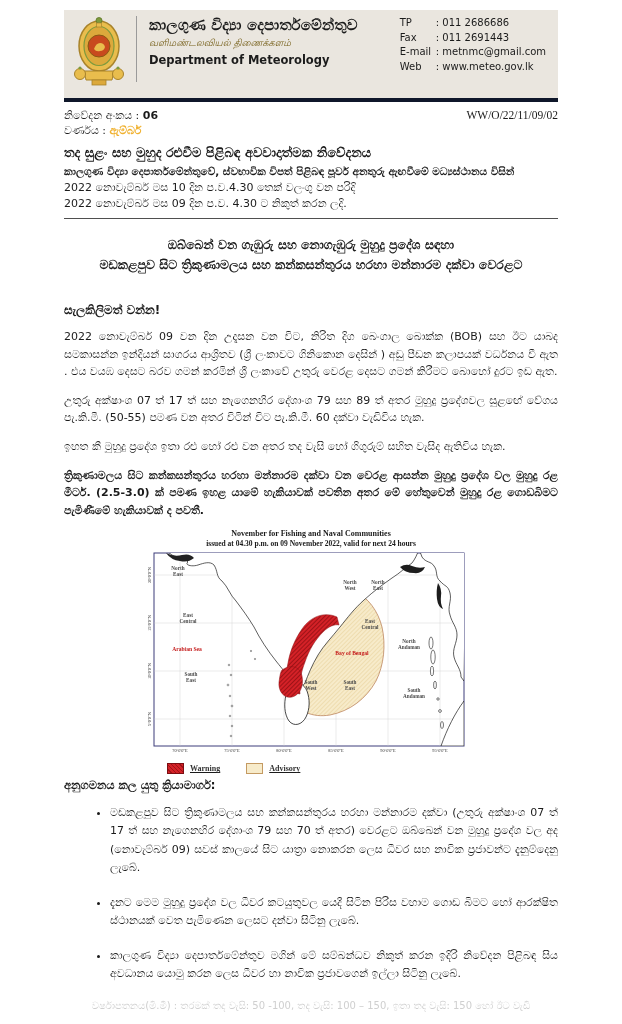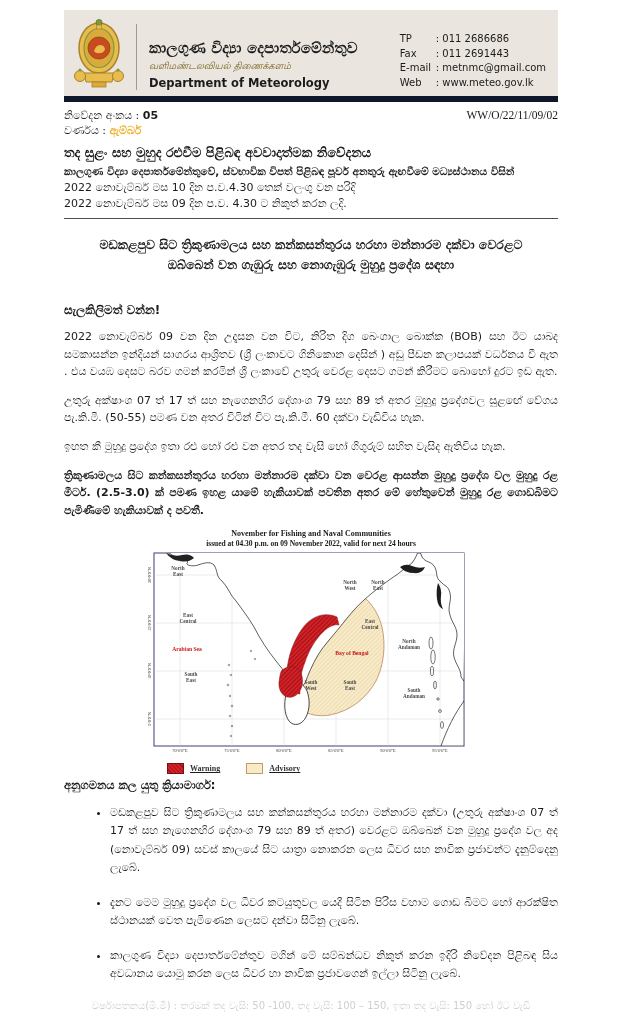--- a/index.html
+++ b/index.html
@@ -2,21 +2,21 @@
 <html><head>
 <meta charset="utf-8">
 <style>
   * { margin:0; padding:0; box-sizing:border-box; }
   html,body { background:#ffffff; }
   body { font-family:"DejaVu Sans", sans-serif; color:#1b1b1b; }
   .page { position:relative; width:622px; height:1024px; background:#fff; overflow:hidden; }
   .content { padding:10px 64px 0 64px; }
 
   
-  .header-band { display:flex; align-items:flex-end; background:#eae6df; border-bottom:6px solid #0f172a; height:92px; padding:6px 10px 6px 8px; }
+  .header-band { display:flex; align-items:flex-start; background:#eae6df; border-bottom:4px solid #0f172a; height:92px; padding:6px 10px 6px 8px; }
   .emblem { width:54px; height:72px; flex:0 0 auto; }
   .hdr-divider { width:1px; height:66px; background:#9a9a9a; margin:0 12px 0 10px; }
   .dept-titles { flex:1 1 auto; }
   .dept-si { font-size:15px; font-weight:bold; letter-spacing:0.2px; }
   .dept-ta { font-size:9.5px; font-style:italic; color:#7a6420; margin:3px 0; }
   .dept-en { font-size:11.5px; font-weight:bold; }
   .contact { flex:0 0 auto; font-size:10px; line-height:1.45; padding-right:2px; }
   .contact .row { display:flex; }
   .contact .lbl { width:36px; }
 
@@ -109,39 +109,39 @@
           <span class="lbl">Web</span>
           <span>: www.meteo.gov.lk</span>
         </div>
       </div>
     </div>
 
     <div class="meta">
       <div class="meta-row1">
         <div>
           <span>නිවේදන අංකය :</span>
-          <span class="notice-no">05</span>
+          <span class="notice-no">06</span>
         </div>
         <div class="ref-no">WW/O/22/11/09/02</div>
       </div>
       <div class="meta-row2">
         <span>වර්ණය :</span>
         <span class="amber">ඇම්බර්</span>
       </div>
     </div>
 
     <div class="notice-title">තද සුළං සහ මුහුද රළුවීම පිළිබඳ අවවාදාත්මක නිවේදනය</div>
     <div class="notice-sub">කාලගුණ විද්‍යා දෙපාර්තමේන්තුවේ, ස්වභාවික විපත් පිළිබඳ  පූර්ව අනතුරු ඇඟවීමේ මධ්‍යස්ථානය විසින්</div>
     <div class="notice-line">2022 නොවැම්බර් මස 10 දින ප.ව.4.30  තෙක් වලංගු වන පරිදි</div>
     <div class="notice-line">2022 නොවැම්බර්  මස 09 දින ප.ව. 4.30 ට නිකුත් කරන ලදි.</div>
     <hr class="rule">
 
     <div class="region-heading">
+      <div>ඔබ්බෙන් වන ගැඹුරු සහ නොගැඹුරු මුහුදු ප්‍රදේශ සඳහා</div>
       <div>මඩකළපුව සිට ත්‍රිකුණාමලය සහ කන්කසන්තුරය හරහා මන්නාරම දක්වා වෙරළට</div>
-      <div>ඔබ්බෙන් වන ගැඹුරු සහ නොගැඹුරු මුහුදු ප්‍රදේශ සඳහා</div>
     </div>
 
     <div class="attention">සැලකිලිමත් වන්න!</div>
 
     <p class="para">2022 නොවැම්බර් 09 වන දින උදෑසන වන විට, නිරිත දිග බෙංගාල බොක්ක (BOB) සහ ඊට යාබද සමකාසන්න ඉන්දියන් සාගරය ආශ්‍රිතව (ශ්‍රී ලංකාවට ගිනිකොන දෙසින් )  අඩු පීඩන කලාපයක් වර්ධනය වී ඇත . එය වයඹ දෙසට බරව ගමන් කරමින් ශ්‍රී ලංකාවේ උතුරු වෙරළ දෙසට ගමන් කිරීමට බොහෝ දුරට ඉඩ ඇත.</p>
     <p class="para">උතුරු අක්ෂාංශ 07 ත් 17 ත් සහ නැගෙනහිර දේශාංශ 79 සහ 89 ත් අතර  මුහුදු ප්‍රදේශවල සුළඟේ වේගය පැ.කි.මී. (50-55) පමණ වන අතර විටින් විට පැ.කි.මී. 60 දක්වා වැඩිවිය හැක.</p>
     <p class="para">ඉහත කී මුහුදු ප්‍රදේශ ඉතා රළු හෝ රළු වන අතර තද වැසි හෝ ගිගුරුම් සහිත වැසිද ඇතිවිය හැක.</p>
     <p class="para bold">ත්‍රිකුණාමලය සිට කන්කසන්තුරය හරහා මන්නාරම දක්වා වන වෙරළ ආසන්න මුහුදු ප්‍රදේශ වල මුහුදු රළ මීටර්. (2.5-3.0) ක් පමණ ඉහළ යාමේ හැකියාවක් පවතින අතර මේ හේතුවෙන් මුහුදු රළ ගොඩබිමට පැමිණීමේ හැකියාවක් ද පවතී.</p>
 
     <div class="map-block">
@@ -282,21 +282,21 @@
         </div>
         <div class="legend-item">
           <span class="legend-swatch swatch-advisory"></span>
           <span class="legend-label">Advisory</span>
         </div>
       </div>
     </div>
 
     <div class="actions-heading">අනුගමනය කල යුතු ක්‍රියාමාර්ග:</div>
     <ul class="bullets">
-      <li>මඩකළපුව සිට ත්‍රිකුණාමලය සහ කන්කසන්තුරය හරහා මන්නාරම දක්වා (උතුරු අක්ෂාංශ 07 ත් 17 ත් සහ නැගෙනහිර දේශාංශ 79 සහ 89 ත් අතර) වෙරළට ඔබ්බෙන් වන මුහුදු ප්‍රදේශ වල අද (නොවැම්බර් 09) සවස් කාලයේ සිට යාත්‍රා නොකරන ලෙස ධීවර සහ නාවික ප්‍රජාවන්ට දැනුම්දෙනු ලැබේ.</li>
+      <li>මඩකළපුව සිට ත්‍රිකුණාමලය සහ කන්කසන්තුරය හරහා මන්නාරම දක්වා (උතුරු අක්ෂාංශ 07 ත් 17 ත් සහ නැගෙනහිර දේශාංශ 79 සහ 70 ත් අතර) වෙරළට ඔබ්බෙන් වන මුහුදු ප්‍රදේශ වල අද (නොවැම්බර් 09) සවස් කාලයේ සිට යාත්‍රා නොකරන ලෙස ධීවර සහ නාවික ප්‍රජාවන්ට දැනුම්දෙනු ලැබේ.</li>
       <li>දැනට මෙම මුහුදු ප්‍රදේශ වල ධීවර කටයුතුවල යෙදී සිටින පිරිස වහාම ගොඩ බිමට හෝ ආරක්ෂිත ස්ථානයක් වෙත පැමිණෙන ලෙසට දන්වා සිටිනු ලැබේ.</li>
       <li>කාලගුණ විද්‍යා දෙපාර්තමේන්තුව මගින් මේ සම්බන්ධව නිකුත් කරන ඉදිරි නිවේදන පිළිබඳ සිය අවධානය යොමු කරන ලෙස ධීවර හා  නාවික ප්‍රජාවගෙන් ඉල්ලා සිටිනු ලැබේ.</li>
     </ul>
 
     <div class="footer-note">වර්ෂාපතනය(මි.මී) : තරමක් තද වැසි: 50 -100, තද වැසි: 100 – 150, ඉතා තද වැසි: 150 හෝ ඊට වැඩි</div>
 
   </div>
 </div>
 
 </body></html>

